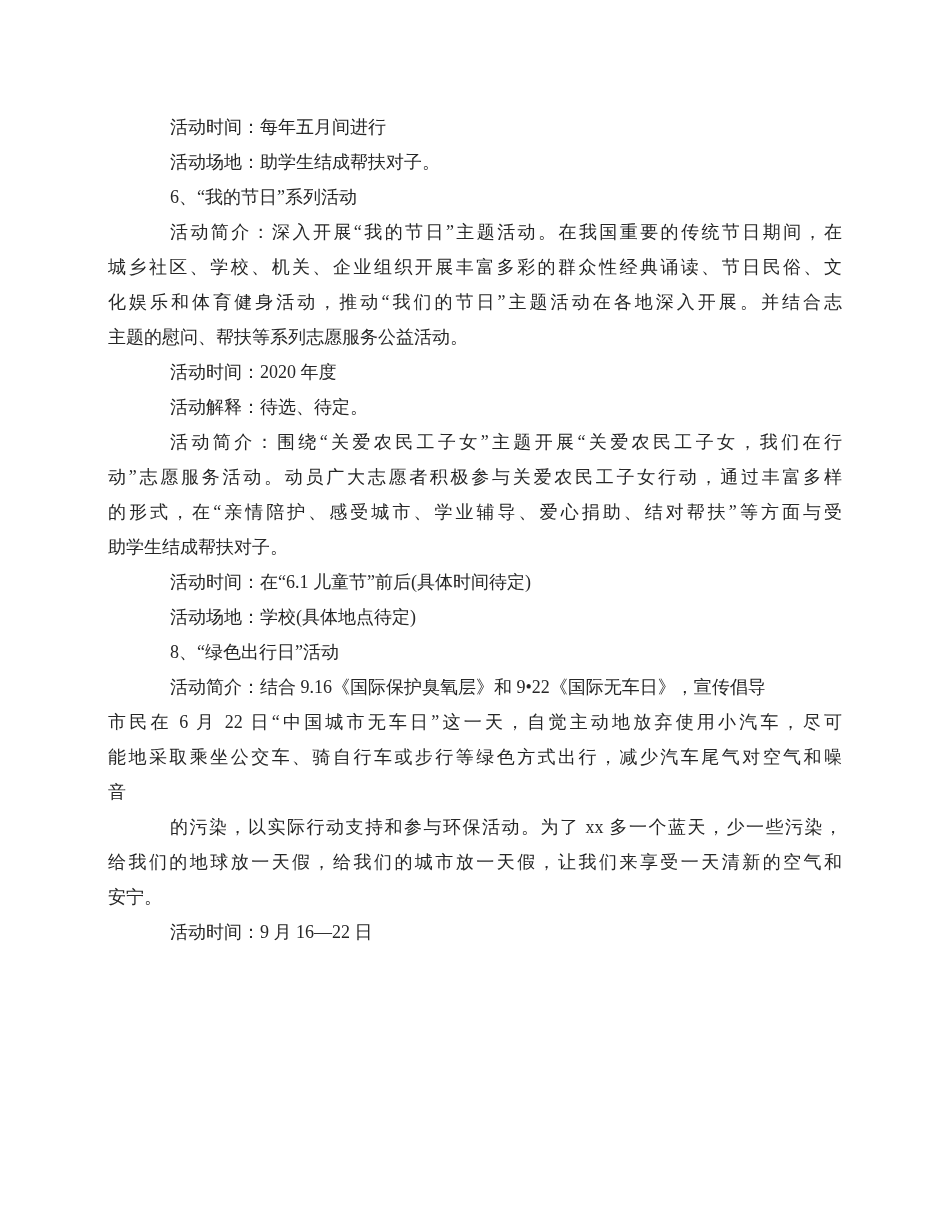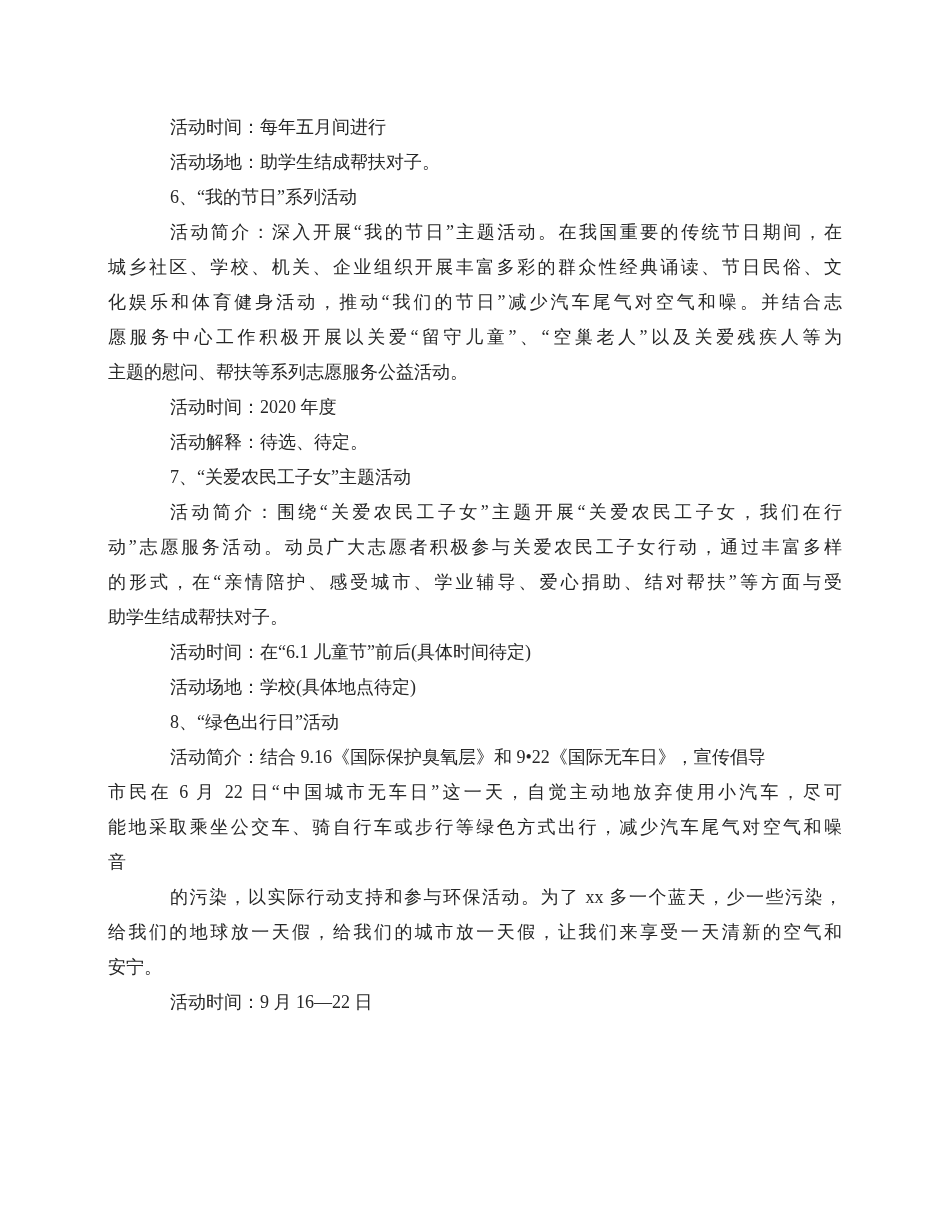--- a/index.html
+++ b/index.html
@@ -46,26 +46,24 @@
 </head>
 <body>
 
 <div class="page">
   <div class="doc">
       <div class="line indent">活动时间：每年五月间进行</div>
       <div class="line indent">活动场地：助学生结成帮扶对子。</div>
       <div class="line indent">6、“我的节日”系列活动</div>
       <div class="line indent fill">活动简介：深入开展“我的节日”主题活动。在我国重要的传统节日期间，在</div>
       <div class="line fill">城乡社区、学校、机关、企业组织开展丰富多彩的群众性经典诵读、节日民俗、文</div>
-      <div class="line fill">化娱乐和体育健身活动，推动“我们的节日”减少汽车尾气对空气和噪。并结合志</div>
-      <div class="line fill">愿服务中心工作积极开展以关爱“留守儿童”、“空巢老人”以及关爱残疾人等为</div>
+      <div class="line fill">化娱乐和体育健身活动，推动“我们的节日”主题活动在各地深入开展。并结合志</div>
       <div class="line">主题的慰问、帮扶等系列志愿服务公益活动。</div>
       <div class="line indent">活动时间：2020 年度</div>
       <div class="line indent">活动解释：待选、待定。</div>
-      <div class="line indent">7、“关爱农民工子女”主题活动</div>
       <div class="line indent fill">活动简介：围绕“关爱农民工子女”主题开展“关爱农民工子女，我们在行</div>
       <div class="line fill">动”志愿服务活动。动员广大志愿者积极参与关爱农民工子女行动，通过丰富多样</div>
       <div class="line fill">的形式，在“亲情陪护、感受城市、学业辅导、爱心捐助、结对帮扶”等方面与受</div>
       <div class="line">助学生结成帮扶对子。</div>
       <div class="line indent">活动时间：在“6.1 儿童节”前后(具体时间待定)</div>
       <div class="line indent">活动场地：学校(具体地点待定)</div>
       <div class="line indent">8、“绿色出行日”活动</div>
       <div class="line indent">活动简介：结合 9.16《国际保护臭氧层》和 9•22《国际无车日》，宣传倡导</div>
       <div class="line fill">市民在 6 月 22 日“中国城市无车日”这一天，自觉主动地放弃使用小汽车，尽可</div>
       <div class="line fill">能地采取乘坐公交车、骑自行车或步行等绿色方式出行，减少汽车尾气对空气和噪</div>

